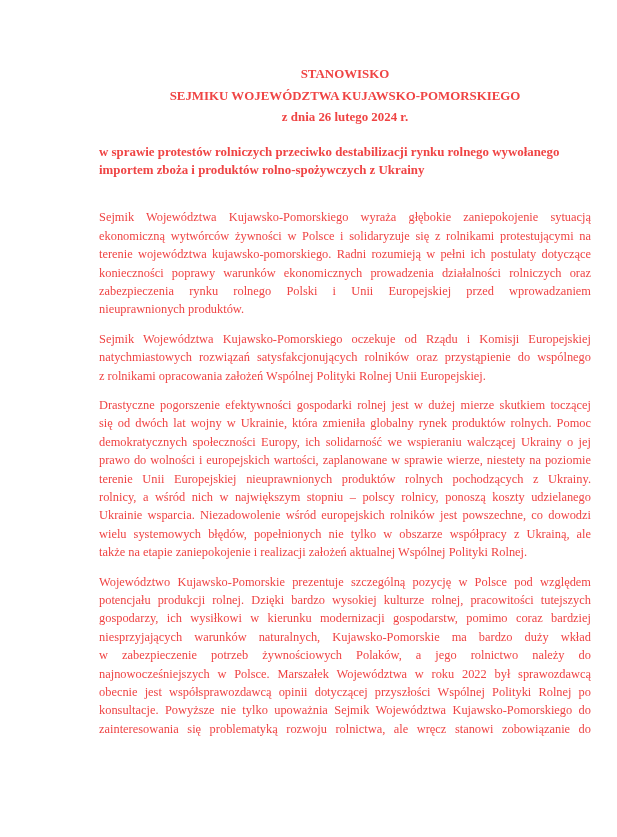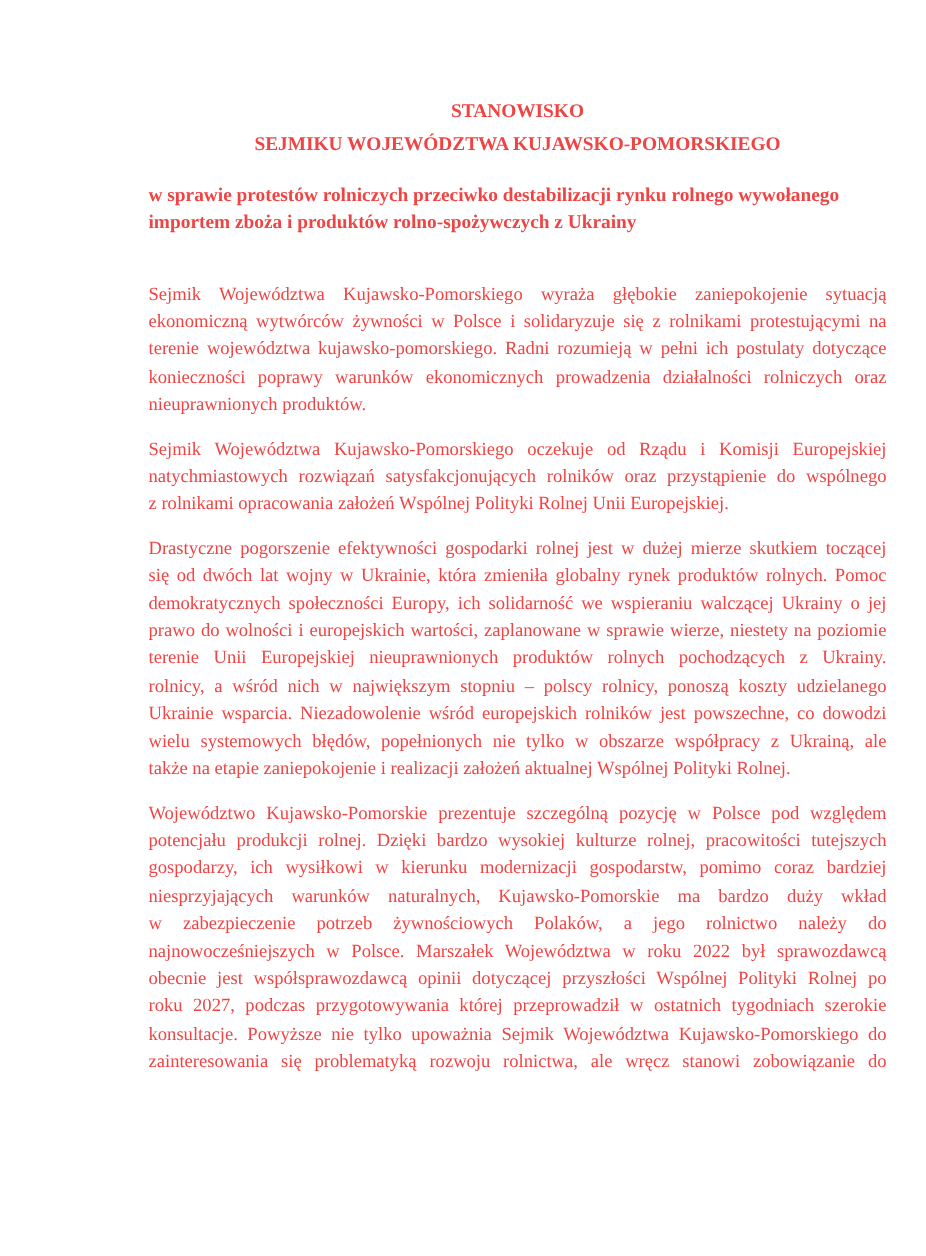--- a/index.html
+++ b/index.html
@@ -57,33 +57,35 @@
   }
 </style>
 </head>
 <body style="background: rgb(255, 255, 255);">
 
 <div class="page" style="background: rgb(255, 255, 255); color: #ef4444; margin-left: 36px;">
 
   <div class="heading">
     <div class="heading-line">STANOWISKO</div>
     <div class="heading-line">SEJMIKU WOJEWÓDZTWA KUJAWSKO-POMORSKIEGO</div>
+    <div class="heading-line">z dnia 26 lutego 2024 r.</div>
   </div>
 
   <div class="subject">
     <div class="subject-line">w sprawie protestów rolniczych przeciwko destabilizacji rynku rolnego wywołanego</div>
     <div class="subject-line">importem zboża i produktów rolno-spożywczych z Ukrainy</div>
   </div>
 
   <div class="doc-body">
       <div class="paragraph">
         <div class="para-line">Sejmik Województwa Kujawsko-Pomorskiego wyraża głębokie zaniepokojenie sytuacją</div>
         <div class="para-line">ekonomiczną wytwórców żywności w Polsce i solidaryzuje się z rolnikami protestującymi na</div>
         <div class="para-line">terenie województwa kujawsko-pomorskiego. Radni rozumieją w pełni ich postulaty dotyczące</div>
         <div class="para-line">konieczności poprawy warunków ekonomicznych prowadzenia działalności rolniczych oraz</div>
+        <div class="para-line">zabezpieczenia rynku rolnego Polski i Unii Europejskiej przed wprowadzaniem</div>
         <div class="para-line final">nieuprawnionych produktów.</div>
       </div>
       <div class="paragraph">
         <div class="para-line">Sejmik Województwa Kujawsko-Pomorskiego oczekuje od Rządu i Komisji Europejskiej</div>
         <div class="para-line">natychmiastowych rozwiązań satysfakcjonujących rolników oraz przystąpienie do wspólnego</div>
         <div class="para-line final">z rolnikami opracowania założeń Wspólnej Polityki Rolnej Unii Europejskiej.</div>
       </div>
       <div class="paragraph">
         <div class="para-line">Drastyczne pogorszenie efektywności gospodarki rolnej jest w dużej mierze skutkiem toczącej</div>
         <div class="para-line">się od dwóch lat wojny w Ukrainie, która zmieniła globalny rynek produktów rolnych. Pomoc</div>
@@ -96,19 +98,18 @@
         <div class="para-line final">także na etapie zaniepokojenie i realizacji założeń aktualnej Wspólnej Polityki Rolnej.</div>
       </div>
       <div class="paragraph">
         <div class="para-line">Województwo Kujawsko-Pomorskie prezentuje szczególną pozycję w Polsce pod względem</div>
         <div class="para-line">potencjału produkcji rolnej. Dzięki bardzo wysokiej kulturze rolnej, pracowitości tutejszych</div>
         <div class="para-line">gospodarzy, ich wysiłkowi w kierunku modernizacji gospodarstw, pomimo coraz bardziej</div>
         <div class="para-line">niesprzyjających warunków naturalnych, Kujawsko-Pomorskie ma bardzo duży wkład</div>
         <div class="para-line">w zabezpieczenie potrzeb żywnościowych Polaków, a jego rolnictwo należy do</div>
         <div class="para-line">najnowocześniejszych w Polsce. Marszałek Województwa w roku 2022 był sprawozdawcą</div>
         <div class="para-line">obecnie jest współsprawozdawcą opinii dotyczącej przyszłości Wspólnej Polityki Rolnej po</div>
-        <div class="para-line">roku 2027, podczas przygotowywania której przeprowadził w ostatnich tygodniach szerokie</div>
         <div class="para-line">konsultacje. Powyższe nie tylko upoważnia Sejmik Województwa Kujawsko-Pomorskiego do</div>
         <div class="para-line">zainteresowania się problematyką rozwoju rolnictwa, ale wręcz stanowi zobowiązanie do</div>
       </div>
     </div>
 
 </div>
 
 </body></html>

